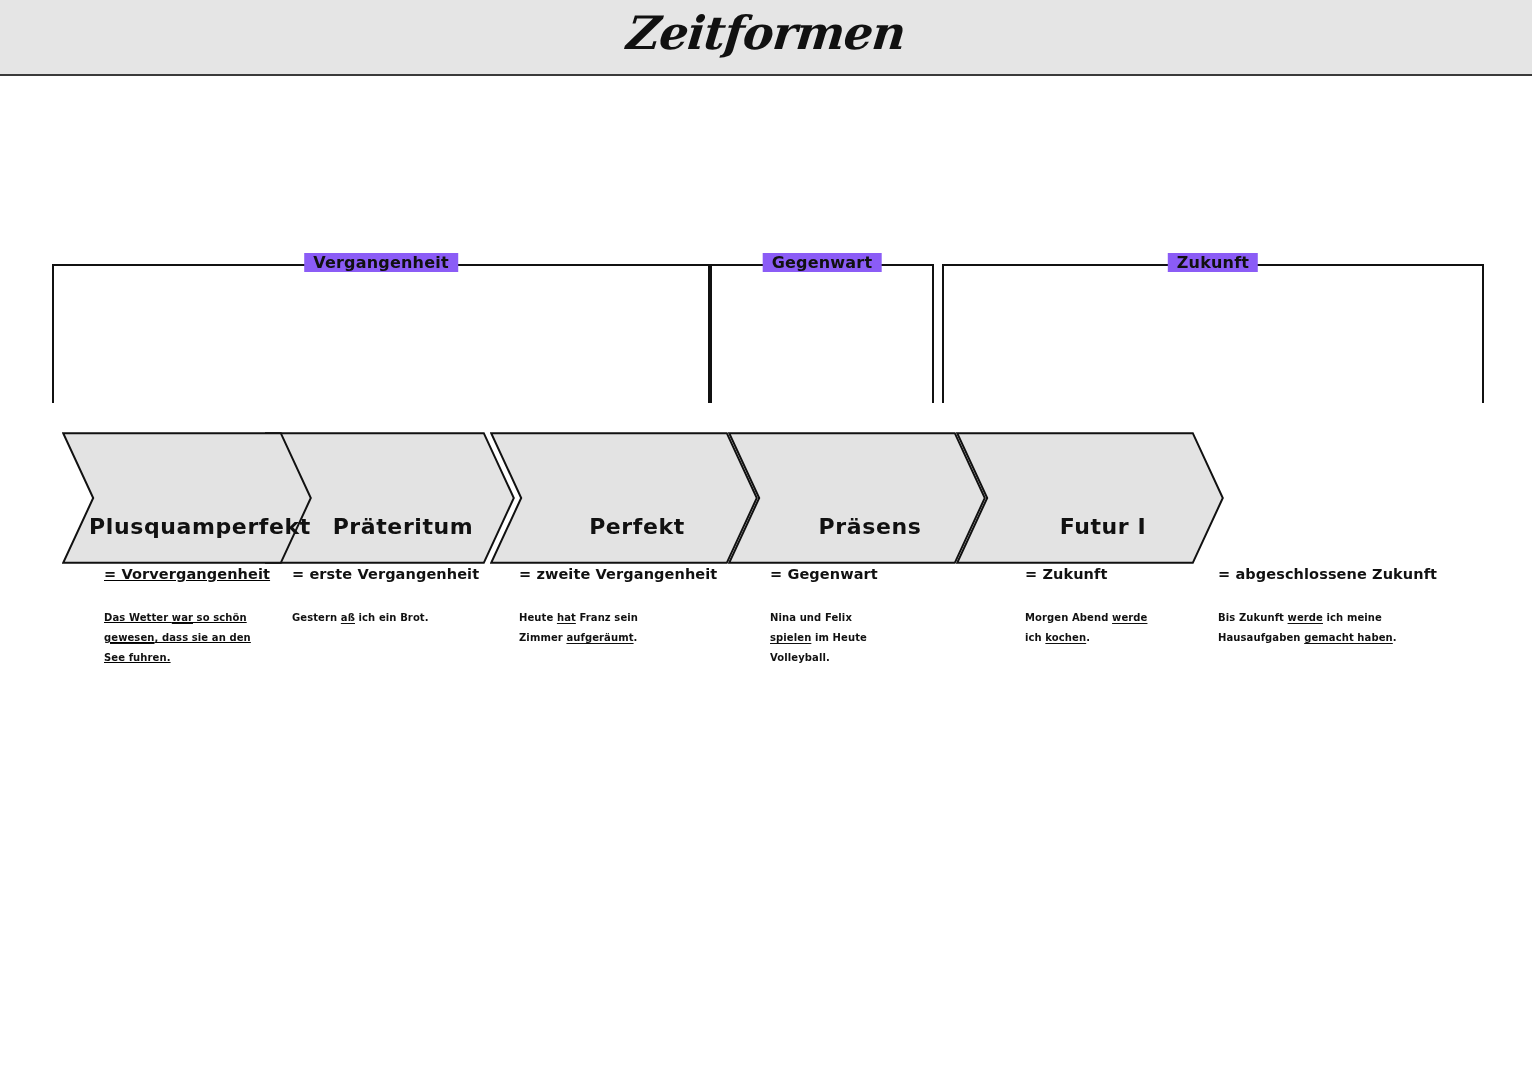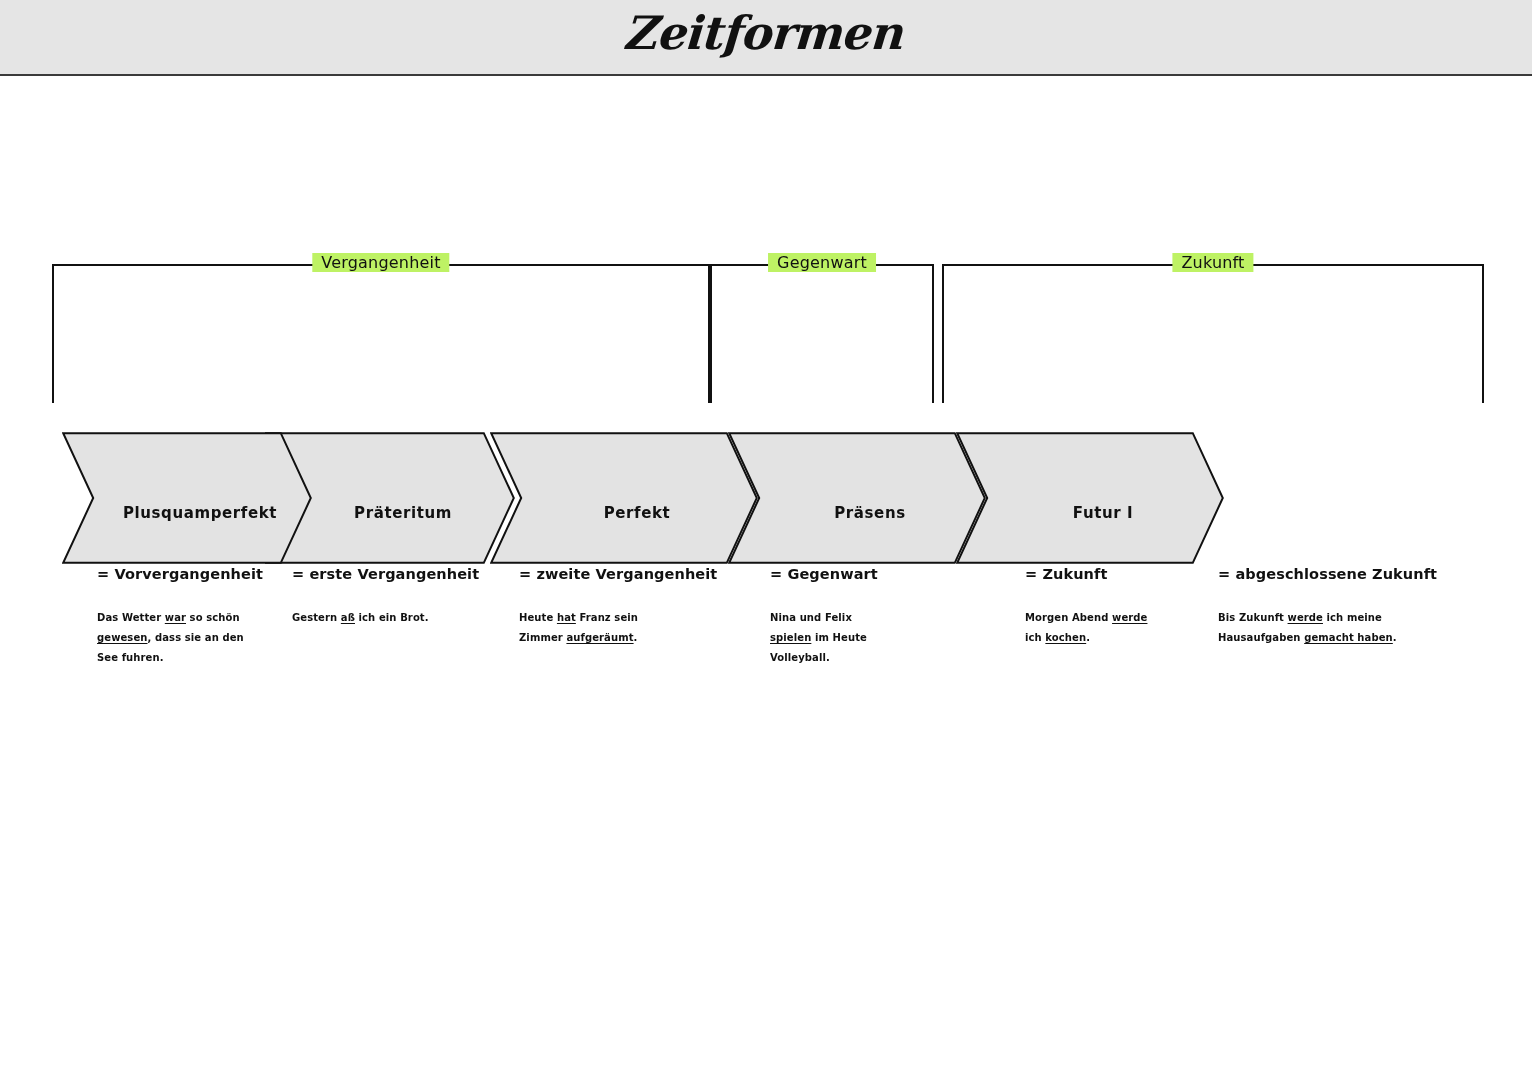--- a/index.html
+++ b/index.html
@@ -56,24 +56,24 @@
     border-left: 2px solid #111111;
     border-right: 2px solid #111111;
     border-top: 2px solid #111111;
     box-sizing: border-box;
   }
   .bracket-label {
     position: absolute;
     top: -13px;
     left: 50%;
     transform: translateX(-50%);
-    background: #bef264;
+    background: #8b5cf6;
     padding: 0 9px;
     font-size: 16px;
-    font-weight: normal;
+    font-weight: bold;
     color: #111111;
     white-space: nowrap;
     letter-spacing: 0.2px;
   }
 
   
   #chevron-row {
     position: absolute;
     left: 0;
     top: 432px;
@@ -83,28 +83,28 @@
   .chevron {
     position: absolute;
     top: 0;
     height: 132px;
   }
   .chevron svg {
     display: block;
   }
   .chevron-label {
     position: absolute;
-    top: 0;
+    top: 13px;
     left: 0;
     width: 100%;
     height: 168px;
     display: flex;
     align-items: center;
     justify-content: center;
-    font-size: 15px;
+    font-size: 22px;
     font-weight: bold;
     color: #111111;
     letter-spacing: 0.6px;
     padding-left: 26px;
     padding-bottom: 6px;
     box-sizing: border-box;
     pointer-events: none;
   }
 
   
@@ -178,21 +178,21 @@
     </div>
     <div class="chevron" style="left: 956px; width: 268px; z-index: 6;">
       <svg width="268" height="132" viewBox="0 0 268 132">
         <path d="M 1.2 1.2 L 236.8 1.2 L 266.8 66 L 236.8 130.8 L 1.2 130.8 L 31.2 66 Z" fill="#e3e3e3" stroke="#111111" stroke-width="2" stroke-linejoin="miter"></path>
       </svg>
       <div class="chevron-label">Futur I</div>
     </div>
   </div>
 
 <div id="desc-layer">
-    <div class="desc-col" style="left: 97px; width: 180px;">
+    <div class="desc-col" style="left: 104px; width: 180px; text-decoration: underline;">
       <div class="desc-def">= Vorvergangenheit</div>
       <div class="desc-example">
         <div><span>Das Wetter </span><u>war</u><span> so schön</span></div>
         <div><u>gewesen</u><span>, dass sie an den</span></div>
         <div><span>See fuhren.</span></div>
       </div>
     </div>
     <div class="desc-col" style="left: 292px; width: 200px;">
       <div class="desc-def">= erste Vergangenheit</div>
       <div class="desc-example">

